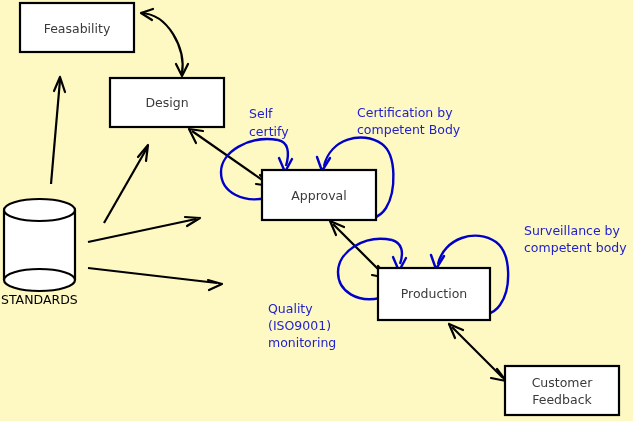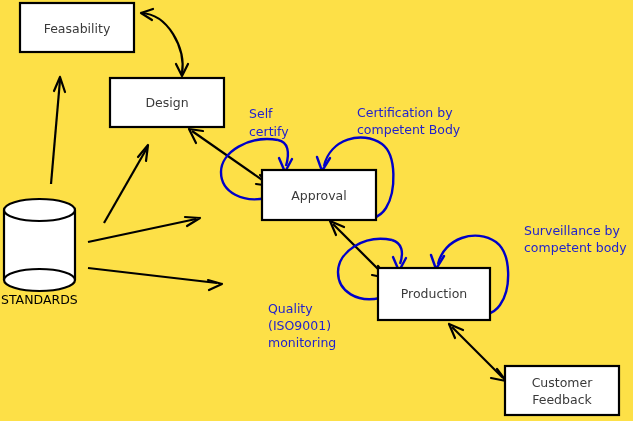--- a/index.html
+++ b/index.html
@@ -4,21 +4,21 @@
 <style>
   html, body {
     margin: 0;
     padding: 0;
     background: #ffffff;
   }
   #canvas {
     position: relative;
     width: 633px;
     height: 421px;
-    background: #fde047;
+    background: #fef9c3;
     overflow: hidden;
     font-family: "DejaVu Sans", sans-serif;
   }
   svg#diagram {
     position: absolute;
     left: 0;
     top: 0;
     width: 633px;
     height: 421px;
   }

